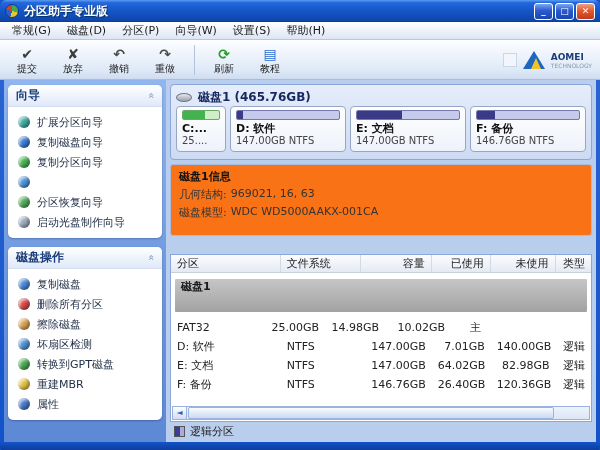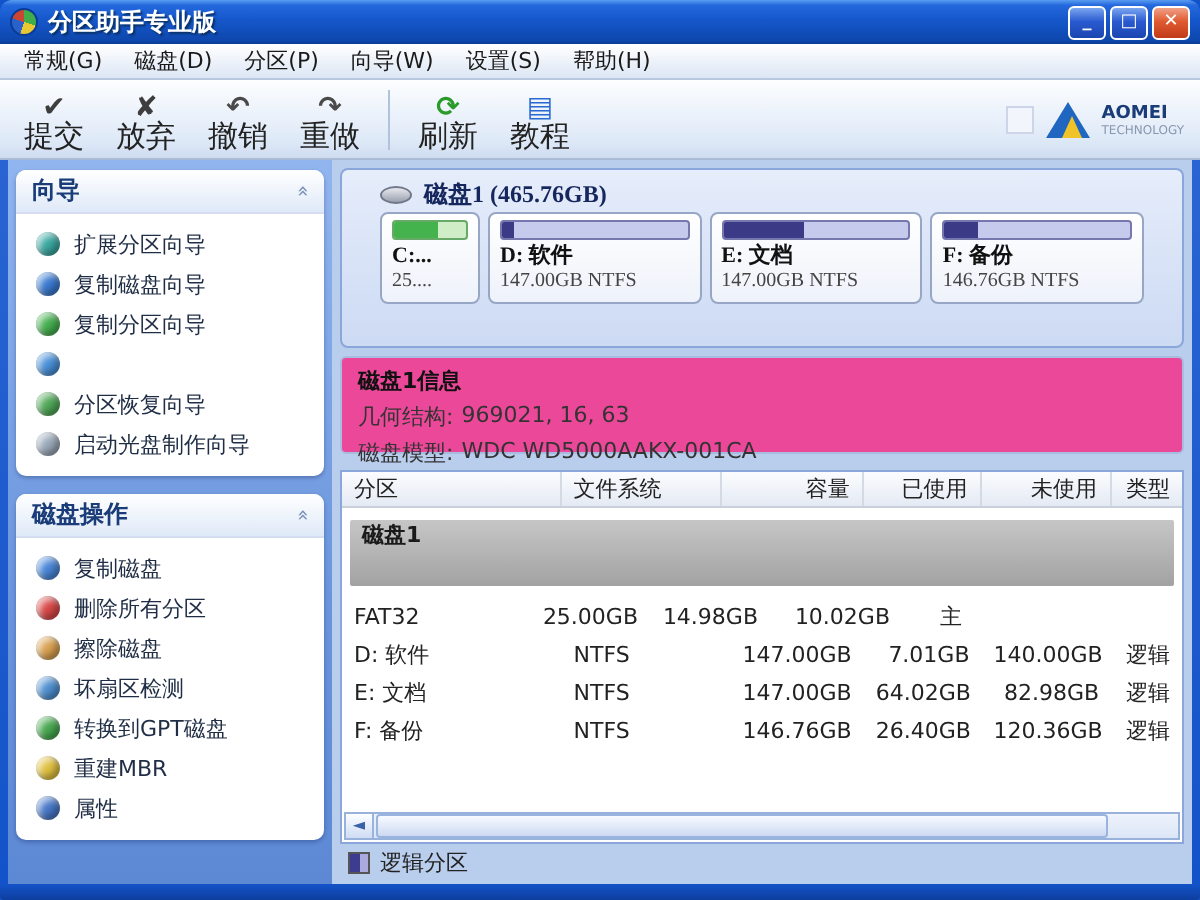--- a/index.html
+++ b/index.html
@@ -25,21 +25,21 @@
   
   .menubar { height:18px; display:flex; align-items:center;
     background:linear-gradient(180deg,#ffffff,#dce6f4); border-bottom:1px solid #b8c8e0; padding-left:4px; }
   .menu-item { padding:0 8px; line-height:18px; cursor:default; color:#1a1a1a; }
 
   
   .toolbar { height:40px; display:flex; align-items:stretch;
     background:linear-gradient(180deg,#fdfeff,#dde8f7 80%,#cfdcf0); border-bottom:1px solid #aabcd8; padding:2px 4px 1px; }
   .tbtn { width:46px; display:flex; flex-direction:column; align-items:center; justify-content:center; border-radius:3px; }
   .tbtn .tglyph { font-size:14px; line-height:16px; font-weight:bold; }
-  .tbtn .tlabel { font-size:15px; color:#222; line-height:13px; }
+  .tbtn .tlabel { font-size:10px; color:#222; line-height:13px; }
   .tsep { width:1px; background:#b0c2dc; margin:3px 6px; }
   .brand { margin-left:auto; display:flex; align-items:center; gap:6px; padding-right:4px; }
   .logo-ghost { width:14px; height:14px; border:1px solid #ccd6e8; background:#f2f6fc; }
   .logo-tri { width:0; height:0; border-left:11px solid transparent; border-right:11px solid transparent;
     border-bottom:18px solid #1f66c0; position:relative; }
   .logo-tri::after { content:""; position:absolute; left:-3px; top:7px; width:0; height:0;
     border-left:5px solid transparent; border-right:5px solid transparent; border-bottom:11px solid #f0c428; }
   .brand-text .b1 { font-size:9px; font-weight:bold; color:#1a3c78; line-height:10px; }
   .brand-text .b2 { font-size:6px; color:#8898b0; line-height:7px; }
 
@@ -54,34 +54,34 @@
   .side-head .ht { color:#1a3c78; font-weight:bold; font-size:12px; }
   .chev { color:#7a90b8; font-size:10px; transform:rotate(90deg); }
   .side-items { padding:5px 0 6px; }
   .side-item { display:flex; align-items:center; gap:7px; height:20px; padding:0 10px; cursor:pointer; color:#1f2d45; }
   .dot-icon { width:12px; height:12px; border-radius:50%; flex:0 0 12px;
     box-shadow:inset -2px -2px 3px rgba(0,0,0,.35), inset 2px 2px 3px rgba(255,255,255,.7); }
 
   
   .main { flex:1; background:#b9cdec; padding:4px; display:flex; flex-direction:column; overflow:hidden; }
 
-  .disk-panel { height:90px; background:linear-gradient(180deg,#e6edfb,#ccdaf3); border:1px solid #8aa6da;
-    border-radius:4px; padding:3px 19px; margin-bottom:4px;font-family:Liberation Serif, serif; }
+  .disk-panel { height:76px; background:linear-gradient(180deg,#e6edfb,#ccdaf3); border:1px solid #8aa6da;
+    border-radius:4px; padding:3px 5px; margin-bottom:4px; }
   .disk-title { display:flex; align-items:center; gap:6px; height:18px; font-weight:bold; color:#16275e; font-size:12px; }
   .disk-icon { width:16px; height:9px; border-radius:50%; background:linear-gradient(180deg,#e8e8ee,#9aa0ae); border:1px solid #70788a; }
   .blocks { display:flex; gap:4px; height:46px; }
   .pblock { background:linear-gradient(180deg,#ffffff,#eef2fa); border:1px solid #98a6c6; border-radius:4px;
     padding:3px 5px; overflow:hidden; }
   .pbar { height:10px; border-radius:2px; margin-bottom:2px; overflow:hidden; border:1px solid #888; }
   .pfill { height:100%; }
   .pl1 { font-weight:bold; font-size:11px; line-height:13px; white-space:nowrap; color:#111; }
   .pl2 { font-size:10px; line-height:12px; white-space:nowrap; color:#444; }
 
-  .info-panel { height:49px; background:#ec4899; border:1px solid #a8bce0; border-radius:3px;
-    padding:4px 8px; margin-bottom:8px; }
+  .info-panel { height:72px; background:#f97316; border:1px solid #a8bce0; border-radius:3px;
+    padding:4px 8px; margin-bottom:18px; }
   .info-title { font-weight:bold; color:#111; margin-bottom:3px; }
   .info-cols { display:flex; }
   .info-col { display:flex; flex-direction:column; gap:3px; }
   .info-col.left { width:160px; padding-left:6px; }
   .info-row { display:flex; white-space:nowrap; }
   .info-row .lab { color:#333; }
   .info-row .val { color:#333; margin-left:4px; }
 
   .table-panel { flex:1; background:#fff; border:1px solid #8aa6da; display:flex; flex-direction:column; overflow:hidden; }
   .thead { display:flex; height:18px; background:linear-gradient(180deg,#fbfcfe,#e4eaf4);

